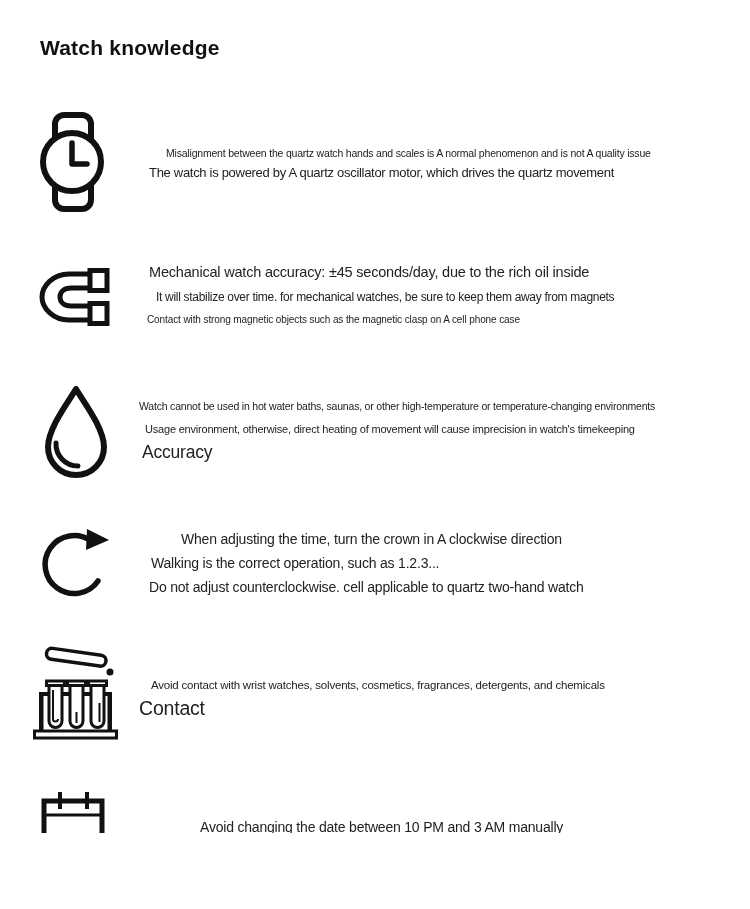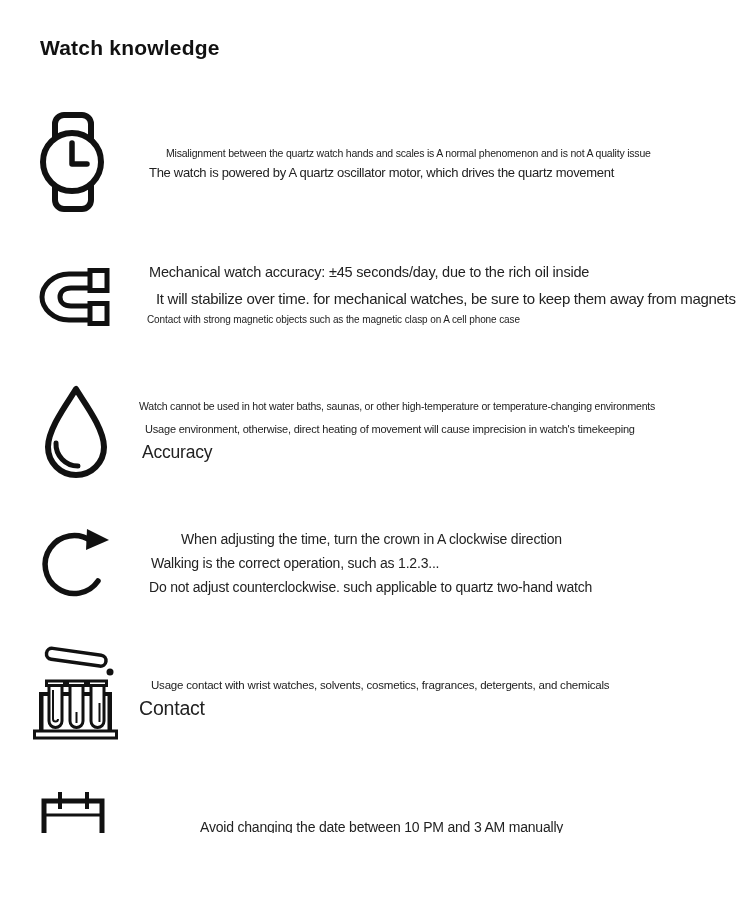--- a/index.html
+++ b/index.html
@@ -22,21 +22,21 @@
   .line { font-weight: normal; color: #222; }
 
   
   .icon-watch   { left: 38px;  top: 112px; }
   .t1a { left: 166px; top: 147px; font-size: 10.5px; letter-spacing: -0.2px; }
   .t1b { left: 149px; top: 165px; font-size: 13px;   letter-spacing: -0.3px; }
 
   
   .icon-magnet  { left: 35px;  top: 261px; }
   .t2a { left: 149px; top: 264px; font-size: 14.5px; letter-spacing: -0.2px; }
-  .t2b { left: 156px; top: 290px; font-size: 15px;   letter-spacing: -0.3px; }
+  .t2b { left: 156px; top: 290px; font-size: 12px;   letter-spacing: -0.3px; }
   .t2c { left: 147px; top: 314px; font-size: 10px;   letter-spacing: -0.1px; }
 
   
   .icon-drop    { left: 36px;  top: 383px; }
   .t3a { left: 139px; top: 400px; font-size: 10.5px; letter-spacing: -0.2px; }
   .t3b { left: 145px; top: 423px; font-size: 11px;   letter-spacing: -0.2px; }
   .t3c { left: 142px; top: 442px; font-size: 17.5px; letter-spacing: -0.2px; }
 
   
   .icon-rotate  { left: 38px;  top: 519px; }
@@ -99,21 +99,21 @@
   <div class="abs line t3c">Accuracy</div>
 
   <div class="abs icon-rotate">
     <svg width="75" height="85" viewBox="0 0 75 85">
       <path d="M60 62 A29 29 0 1 1 53 22" fill="none" stroke="#111" stroke-width="5.5" stroke-linecap="round"></path>
       <polygon points="49,10 71,21 48,31" fill="#111"></polygon>
     </svg>
   </div>
   <div class="abs line t4a">When adjusting the time, turn the crown in A clockwise direction</div>
   <div class="abs line t4b">Walking is the correct operation, such as 1.2.3...</div>
-  <div class="abs line t4c">Do not adjust counterclockwise. such applicable to quartz two-hand watch</div>
+  <div class="abs line t4c">Do not adjust counterclockwise. cell applicable to quartz two-hand watch</div>
 
   <div class="abs icon-tubes">
     <svg width="85" height="100" viewBox="0 0 85 100">
       <g transform="rotate(8 45 16)">
         <rect x="13" y="9" width="60" height="11" rx="5.5" fill="#fff" stroke="#111" stroke-width="3.5"></rect>
       </g>
       <circle cx="77" cy="29" r="3.5" fill="#111"></circle>
       <rect x="6" y="49" width="73" height="4" fill="#111"></rect>
       <rect x="6" y="49" width="4.5" height="40" fill="#111"></rect>
       <rect x="74.5" y="49" width="4.5" height="40" fill="#111"></rect>
@@ -123,21 +123,21 @@
       <path d="M58 42 V78 a6.5 6.5 0 0 0 13 0 V42" fill="#fff" stroke="#111" stroke-width="3"></path>
       <rect x="13.5" y="38" width="18" height="4.5" fill="#fff" stroke="#111" stroke-width="3"></rect>
       <rect x="34.5" y="38" width="18" height="4.5" fill="#fff" stroke="#111" stroke-width="3"></rect>
       <rect x="55.5" y="38" width="18" height="4.5" fill="#fff" stroke="#111" stroke-width="3"></rect>
       <path d="M20 47 V76 a2.5 2.5 0 0 0 5 0" fill="none" stroke="#111" stroke-width="2"></path>
       <path d="M43.5 69 V80" fill="none" stroke="#111" stroke-width="2"></path>
       <path d="M66.5 60 V79" fill="none" stroke="#111" stroke-width="2"></path>
       <rect x="1.5" y="88" width="82" height="7" fill="#fff" stroke="#111" stroke-width="3"></rect>
     </svg>
   </div>
-  <div class="abs line t5a">Usage contact with wrist watches, solvents, cosmetics, fragrances, detergents, and chemicals</div>
+  <div class="abs line t5a">Avoid contact with wrist watches, solvents, cosmetics, fragrances, detergents, and chemicals</div>
   <div class="abs line t5b">Contact</div>
 
   <div class="abs icon-calendar">
     <svg width="66" height="92" viewBox="0 0 66 92">
       <rect x="4" y="13" width="58" height="75" fill="#fff" stroke="#111" stroke-width="5"></rect>
       <line x1="4" y1="27" x2="62" y2="27" stroke="#111" stroke-width="3"></line>
       <path d="M20 4 V21 M47 4 V21" stroke="#111" stroke-width="4"></path>
       <text class="cal-day" x="33" y="70" font-size="32" text-anchor="middle" fill="#111">23</text>
     </svg>
   </div>

